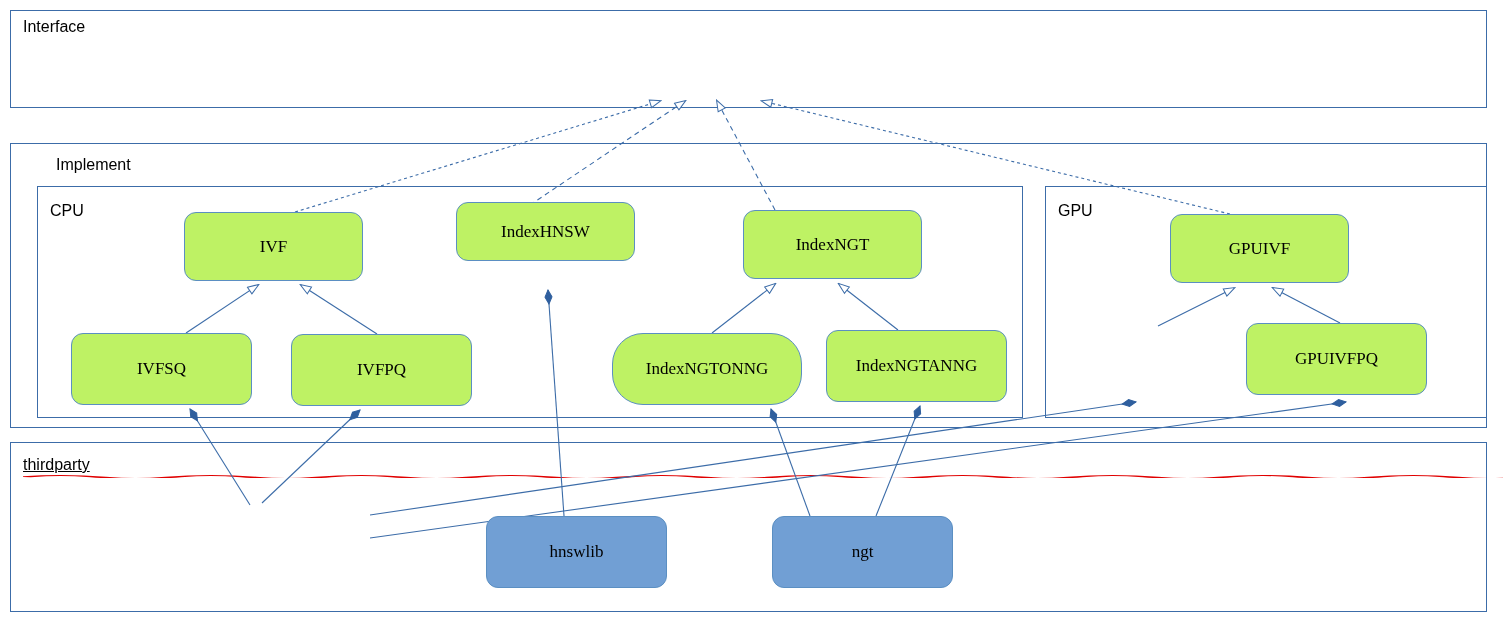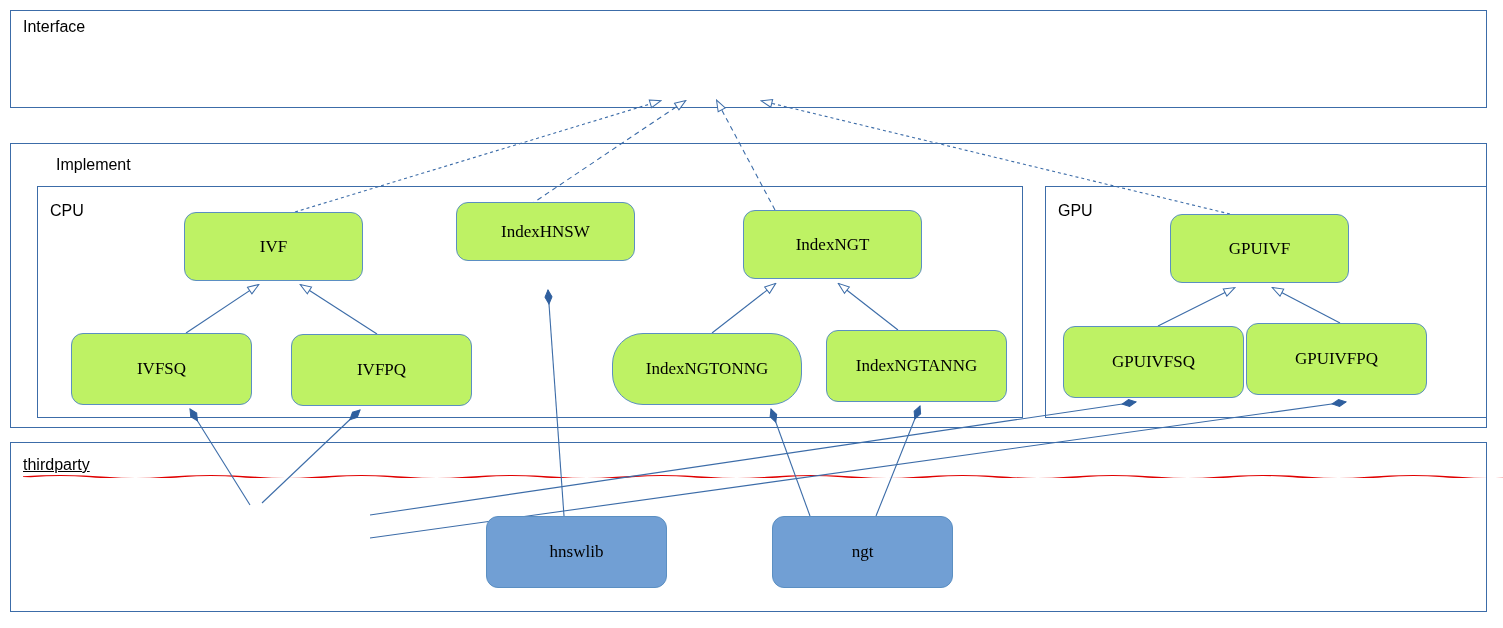--- a/index.html
+++ b/index.html
@@ -149,23 +149,20 @@
   </div>
   <div class="node impl" style="left:291px;top:334px;width:181px;height:72px;">
     <span>IVFPQ</span>
   </div>
   <div class="node impl" style="left:612px;top:333px;width:190px;height:72px;border-radius:31px;">
     <span>IndexNGTONNG</span>
   </div>
   <div class="node impl" style="left:826px;top:330px;width:181px;height:72px;">
     <span>IndexNGTANNG</span>
   </div>
-  <div class="node impl" style="left:1063px;top:326px;width:181px;height:72px;">
-    <span>GPUIVFSQ</span>
-  </div>
   <div class="node impl" style="left:1246px;top:323px;width:181px;height:72px;">
     <span>GPUIVFPQ</span>
   </div>
 
   <div class="node party" style="left:486px;top:516px;width:181px;height:72px;">
     <span>hnswlib</span>
   </div>
   <div class="node party" style="left:772px;top:516px;width:181px;height:72px;">
     <span>ngt</span>
   </div>

